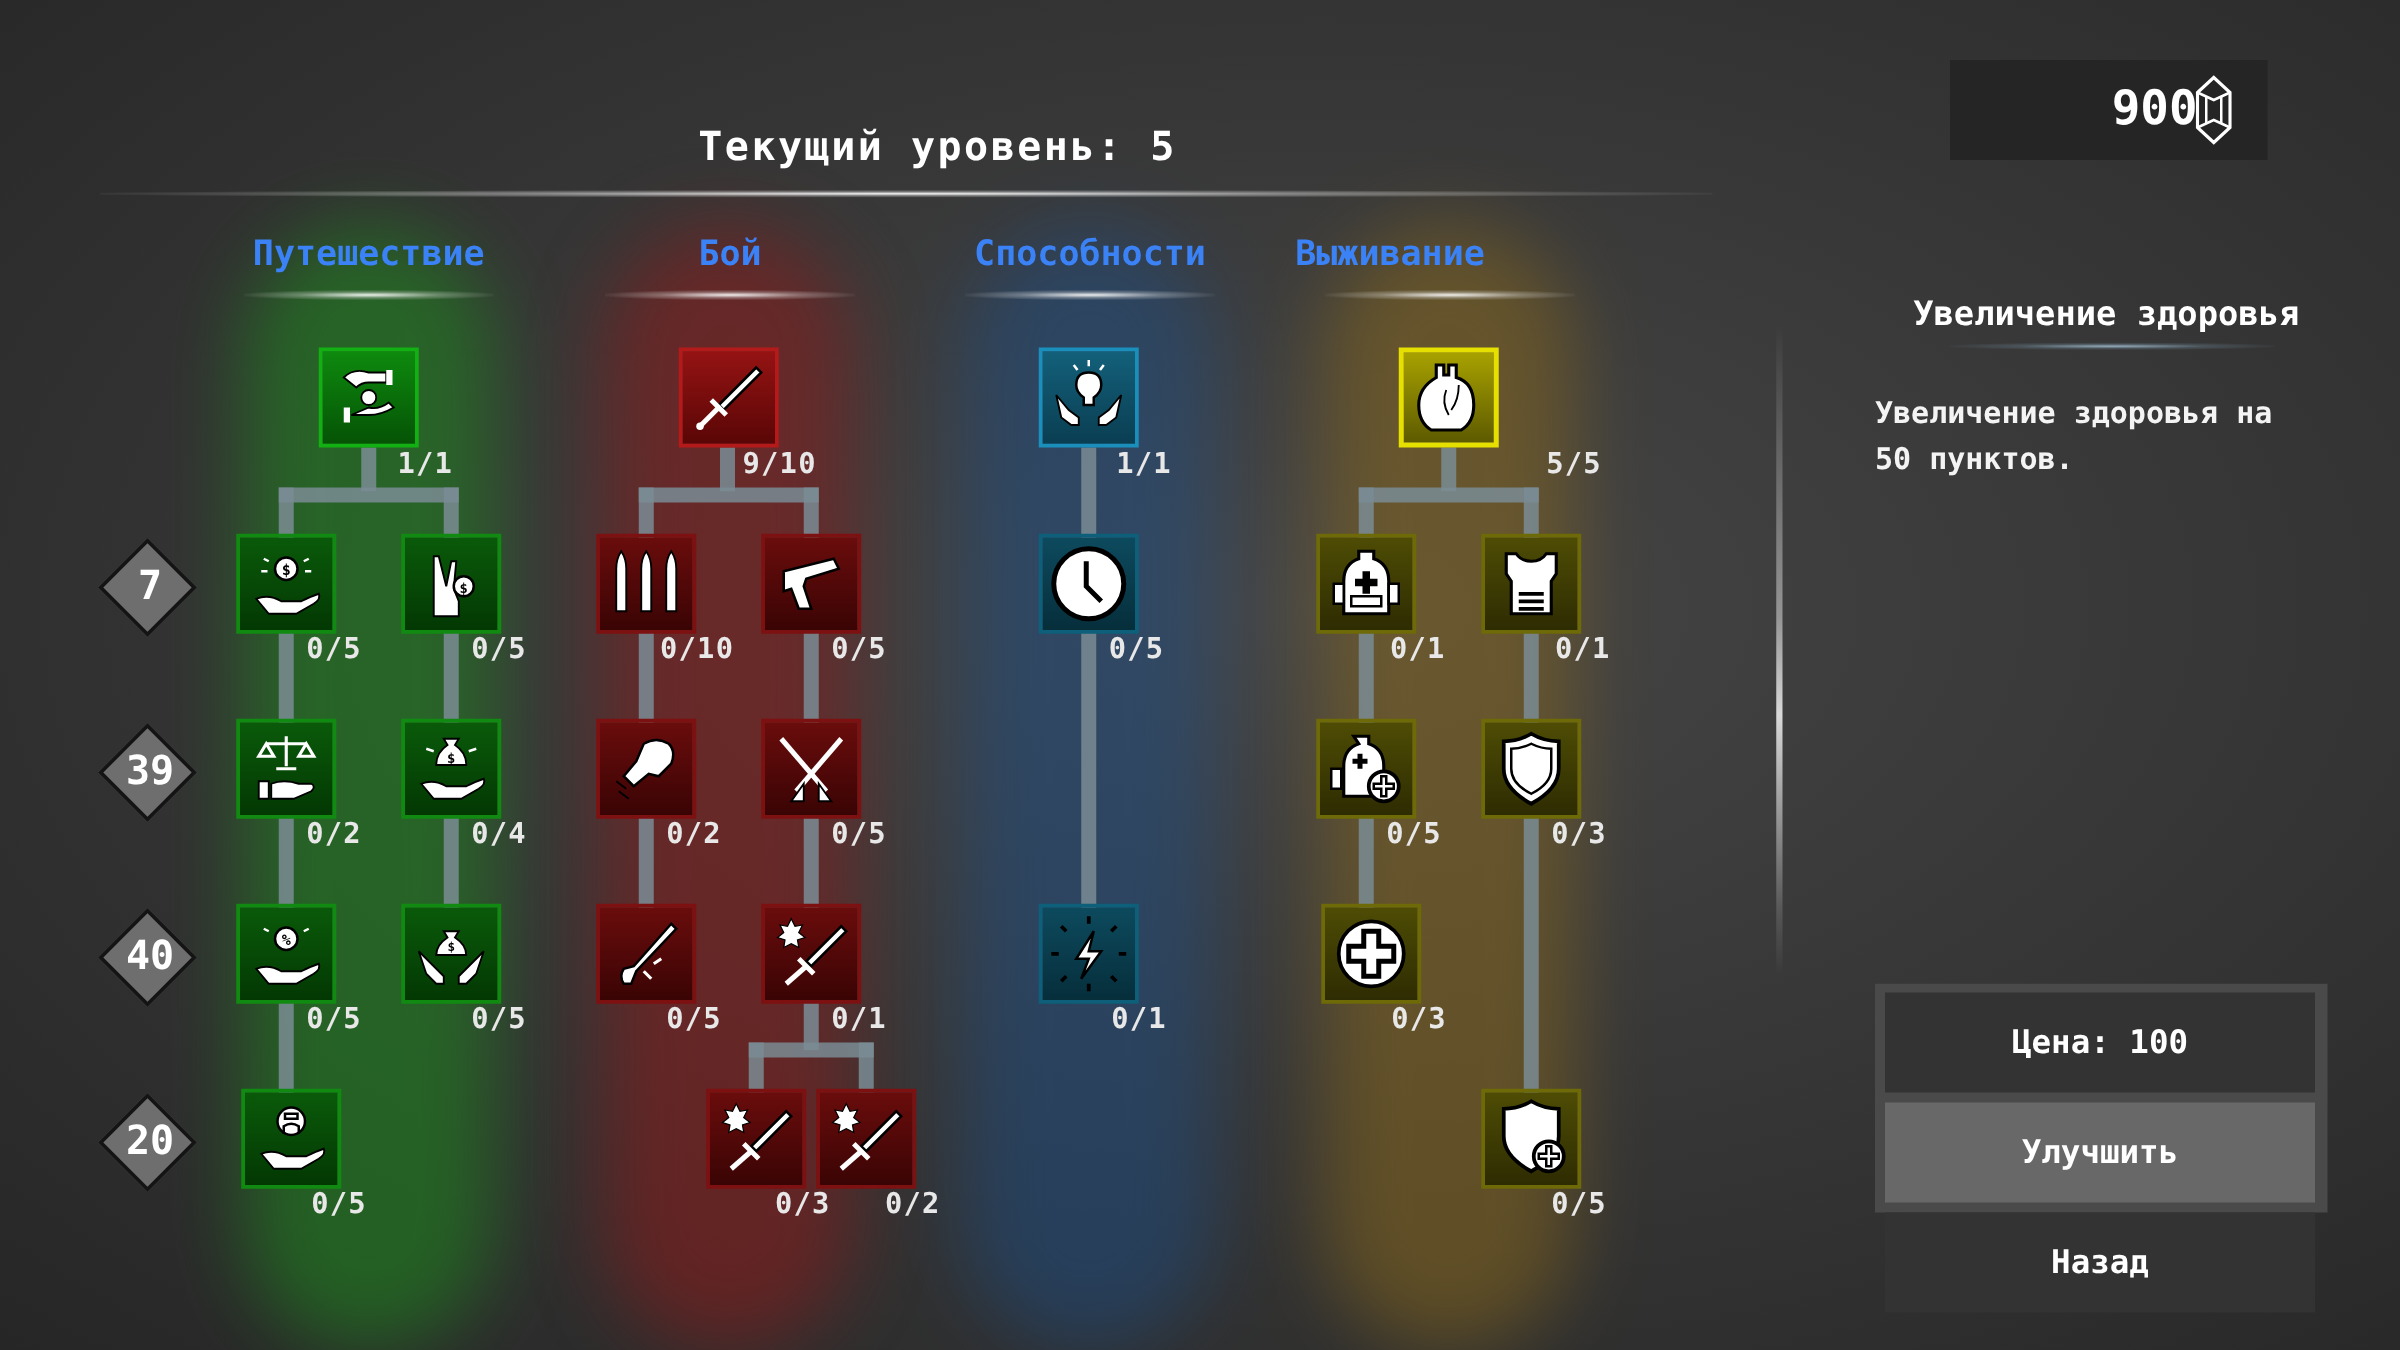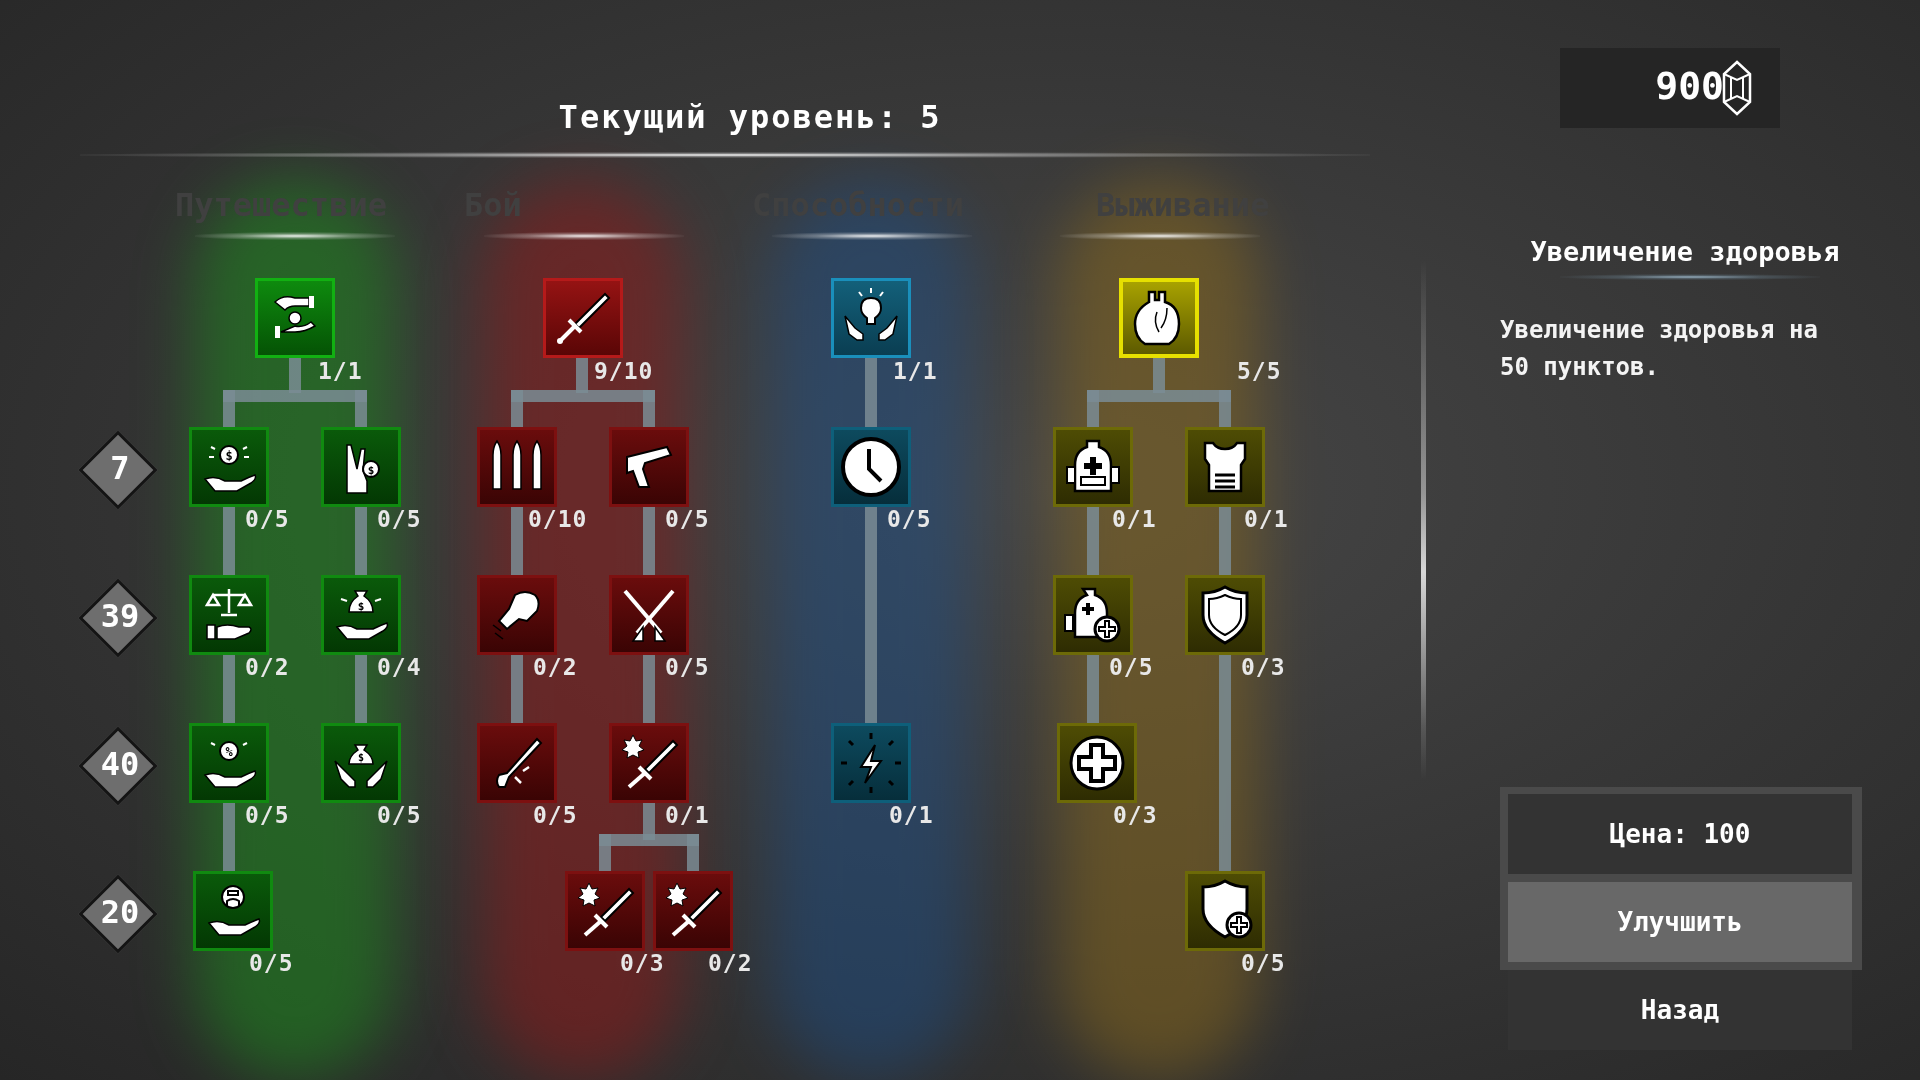--- a/index.html
+++ b/index.html
@@ -3,25 +3,25 @@
 <meta charset="utf-8">
 <style>
   html,body{margin:0;padding:0;}
   body{width:1920px;height:1080px;overflow:hidden;position:relative;
     background:radial-gradient(ellipse at 55% 45%, #474747 0%, #383838 45%, #262626 100%);
     font-family:"DejaVu Sans Mono","Liberation Mono",monospace;color:#f2f2f2;}
   .abs{position:absolute;}
   .title{left:540px;top:98px;width:420px;text-align:center;font-size:32px;font-weight:bold;letter-spacing:2px;color:#fff;}
   .title-line{left:80px;top:152px;width:1290px;height:6px;
     background:radial-gradient(ellipse at center, rgba(255,255,255,0.95) 0%, rgba(200,200,200,0.5) 35%, rgba(120,120,120,0) 75%);}
-  .currency{left:1560px;top:48px;width:220px;height:80px;background:#252525;}
+  .currency{left:1560px;top:48px;width:220px;height:80px;background:#252525;padding-left:34px;}
   .currency-val{position:absolute;right:56px;top:16px;font-size:38px;font-weight:bold;color:#fff;}
   .currency-icon{position:absolute;right:28px;top:12px;width:30px;height:56px;}
   .glow{position:absolute;width:200px;height:900px;top:180px;filter:blur(30px);opacity:.55;border-radius:100px;}
-  .col-head{position:absolute;top:186px;width:240px;text-align:left;font-size:32px;font-weight:bold;color:#404040;}
+  .col-head{position:absolute;top:186px;width:240px;text-align:center;font-size:28px;font-weight:bold;color:#3b82f6;}
   .col-line{position:absolute;top:232px;width:200px;height:8px;
     background:radial-gradient(ellipse at center, rgba(255,255,255,0.9) 0%, rgba(220,220,220,0.35) 40%, rgba(0,0,0,0) 75%);}
   .conn{position:absolute;background:#7a8c94;opacity:.85;}
   .node{position:absolute;width:80px;height:80px;box-sizing:border-box;display:flex;align-items:center;justify-content:center;cursor:pointer;}
   .node svg{width:64px;height:64px;}
   .g{border:3px solid #108a10;background:linear-gradient(#0a5a0a,#033803);}
   .g.active{border-color:#12b012;background:linear-gradient(#0e8a0e,#055305);}
   .r{border:3px solid #7d1010;background:linear-gradient(#6a0c0c,#3a0404);}
   .r.active{border-color:#b51a1a;background:linear-gradient(#951313,#5a0606);}
   .b{border:3px solid #0e5f7a;background:linear-gradient(#0d4a5e,#062e3b);}
@@ -64,21 +64,21 @@
     <line x1="21" y1="17" x2="21" y2="39" stroke="#fff" stroke-width="2"></line>
   </svg>
 </div>
 
 <div class="col-head" style="left:175px;">Путешествие</div>
 <div class="col-line" style="left:195px;"></div>
 <div class="col-head" style="left:464px;">Бой</div>
 <div class="col-line" style="left:484px;"></div>
 <div class="col-head" style="left:752px;">Способности</div>
 <div class="col-line" style="left:772px;"></div>
-<div class="col-head" style="left:1096px;">Выживание</div>
+<div class="col-head" style="left:992px;">Выживание</div>
 <div class="col-line" style="left:1060px;"></div>
 
 <div class="lvl" style="top:442px;"></div>
 <div class="lvl-txt" style="top:449px;">7</div>
 <div class="lvl" style="top:590px;"></div>
 <div class="lvl-txt" style="top:597px;">39</div>
 <div class="lvl" style="top:738px;"></div>
 <div class="lvl-txt" style="top:745px;">40</div>
 <div class="lvl" style="top:886px;"></div>
 <div class="lvl-txt" style="top:893px;">20</div>

